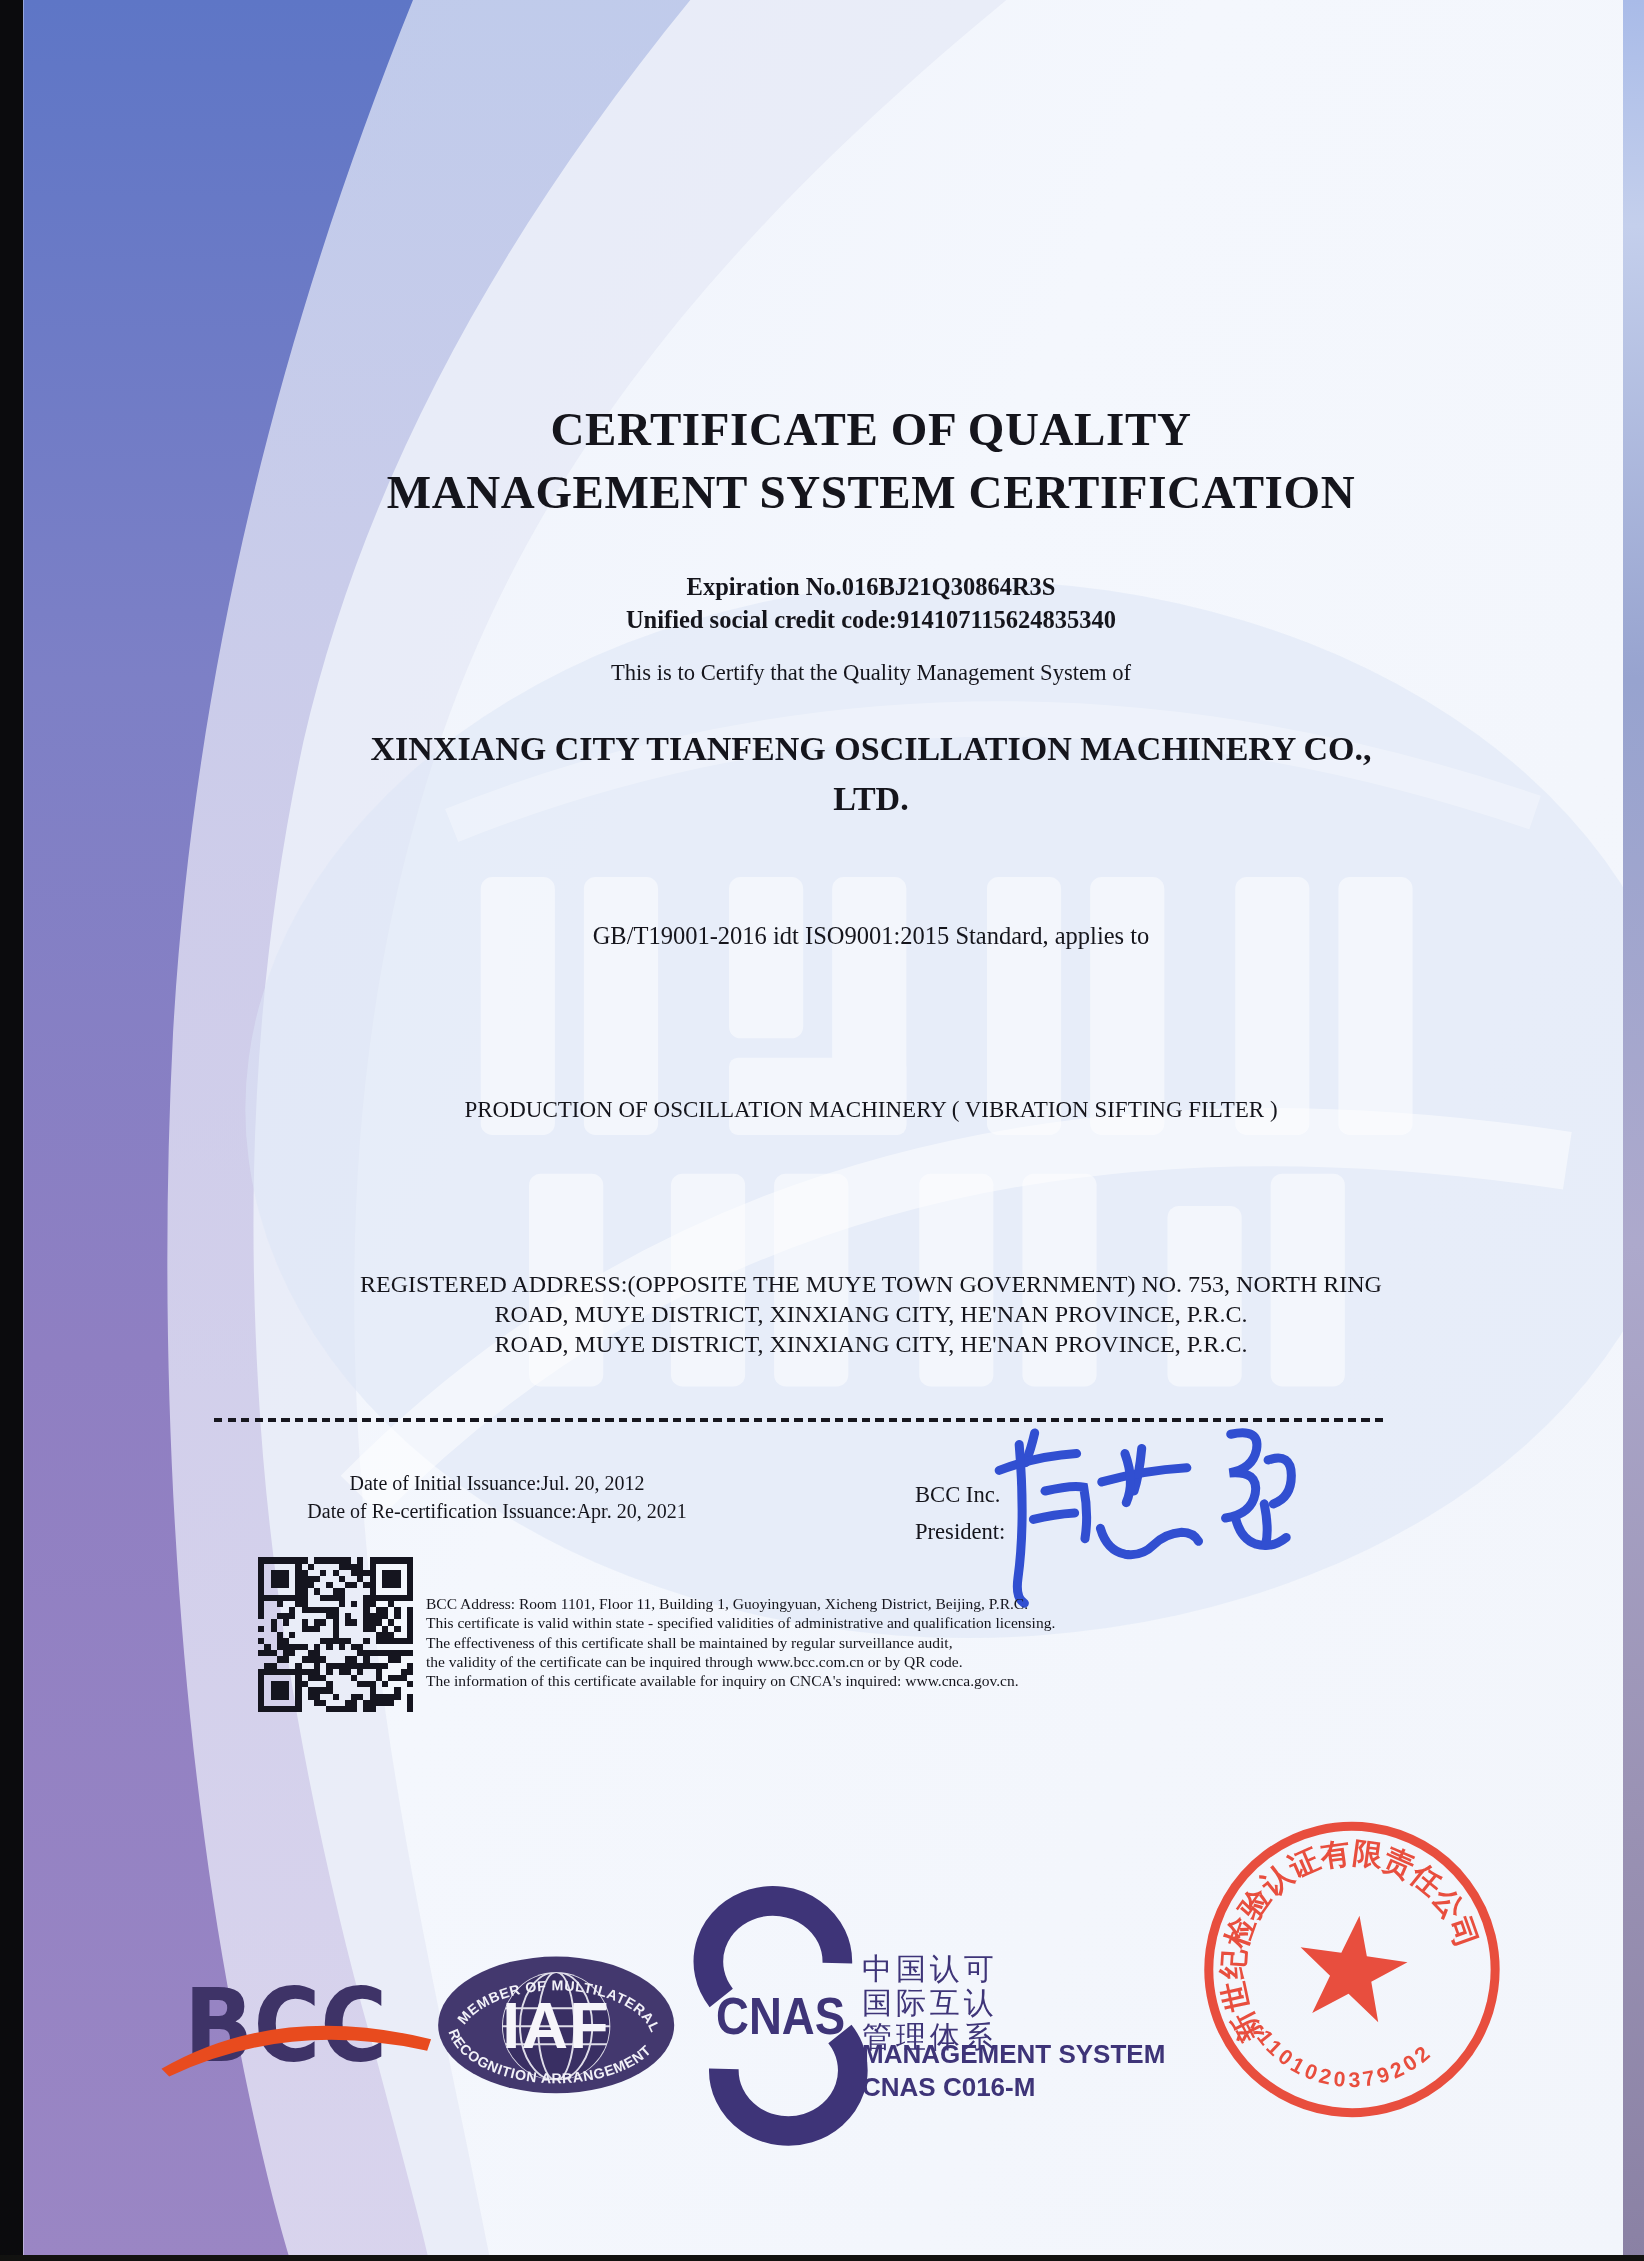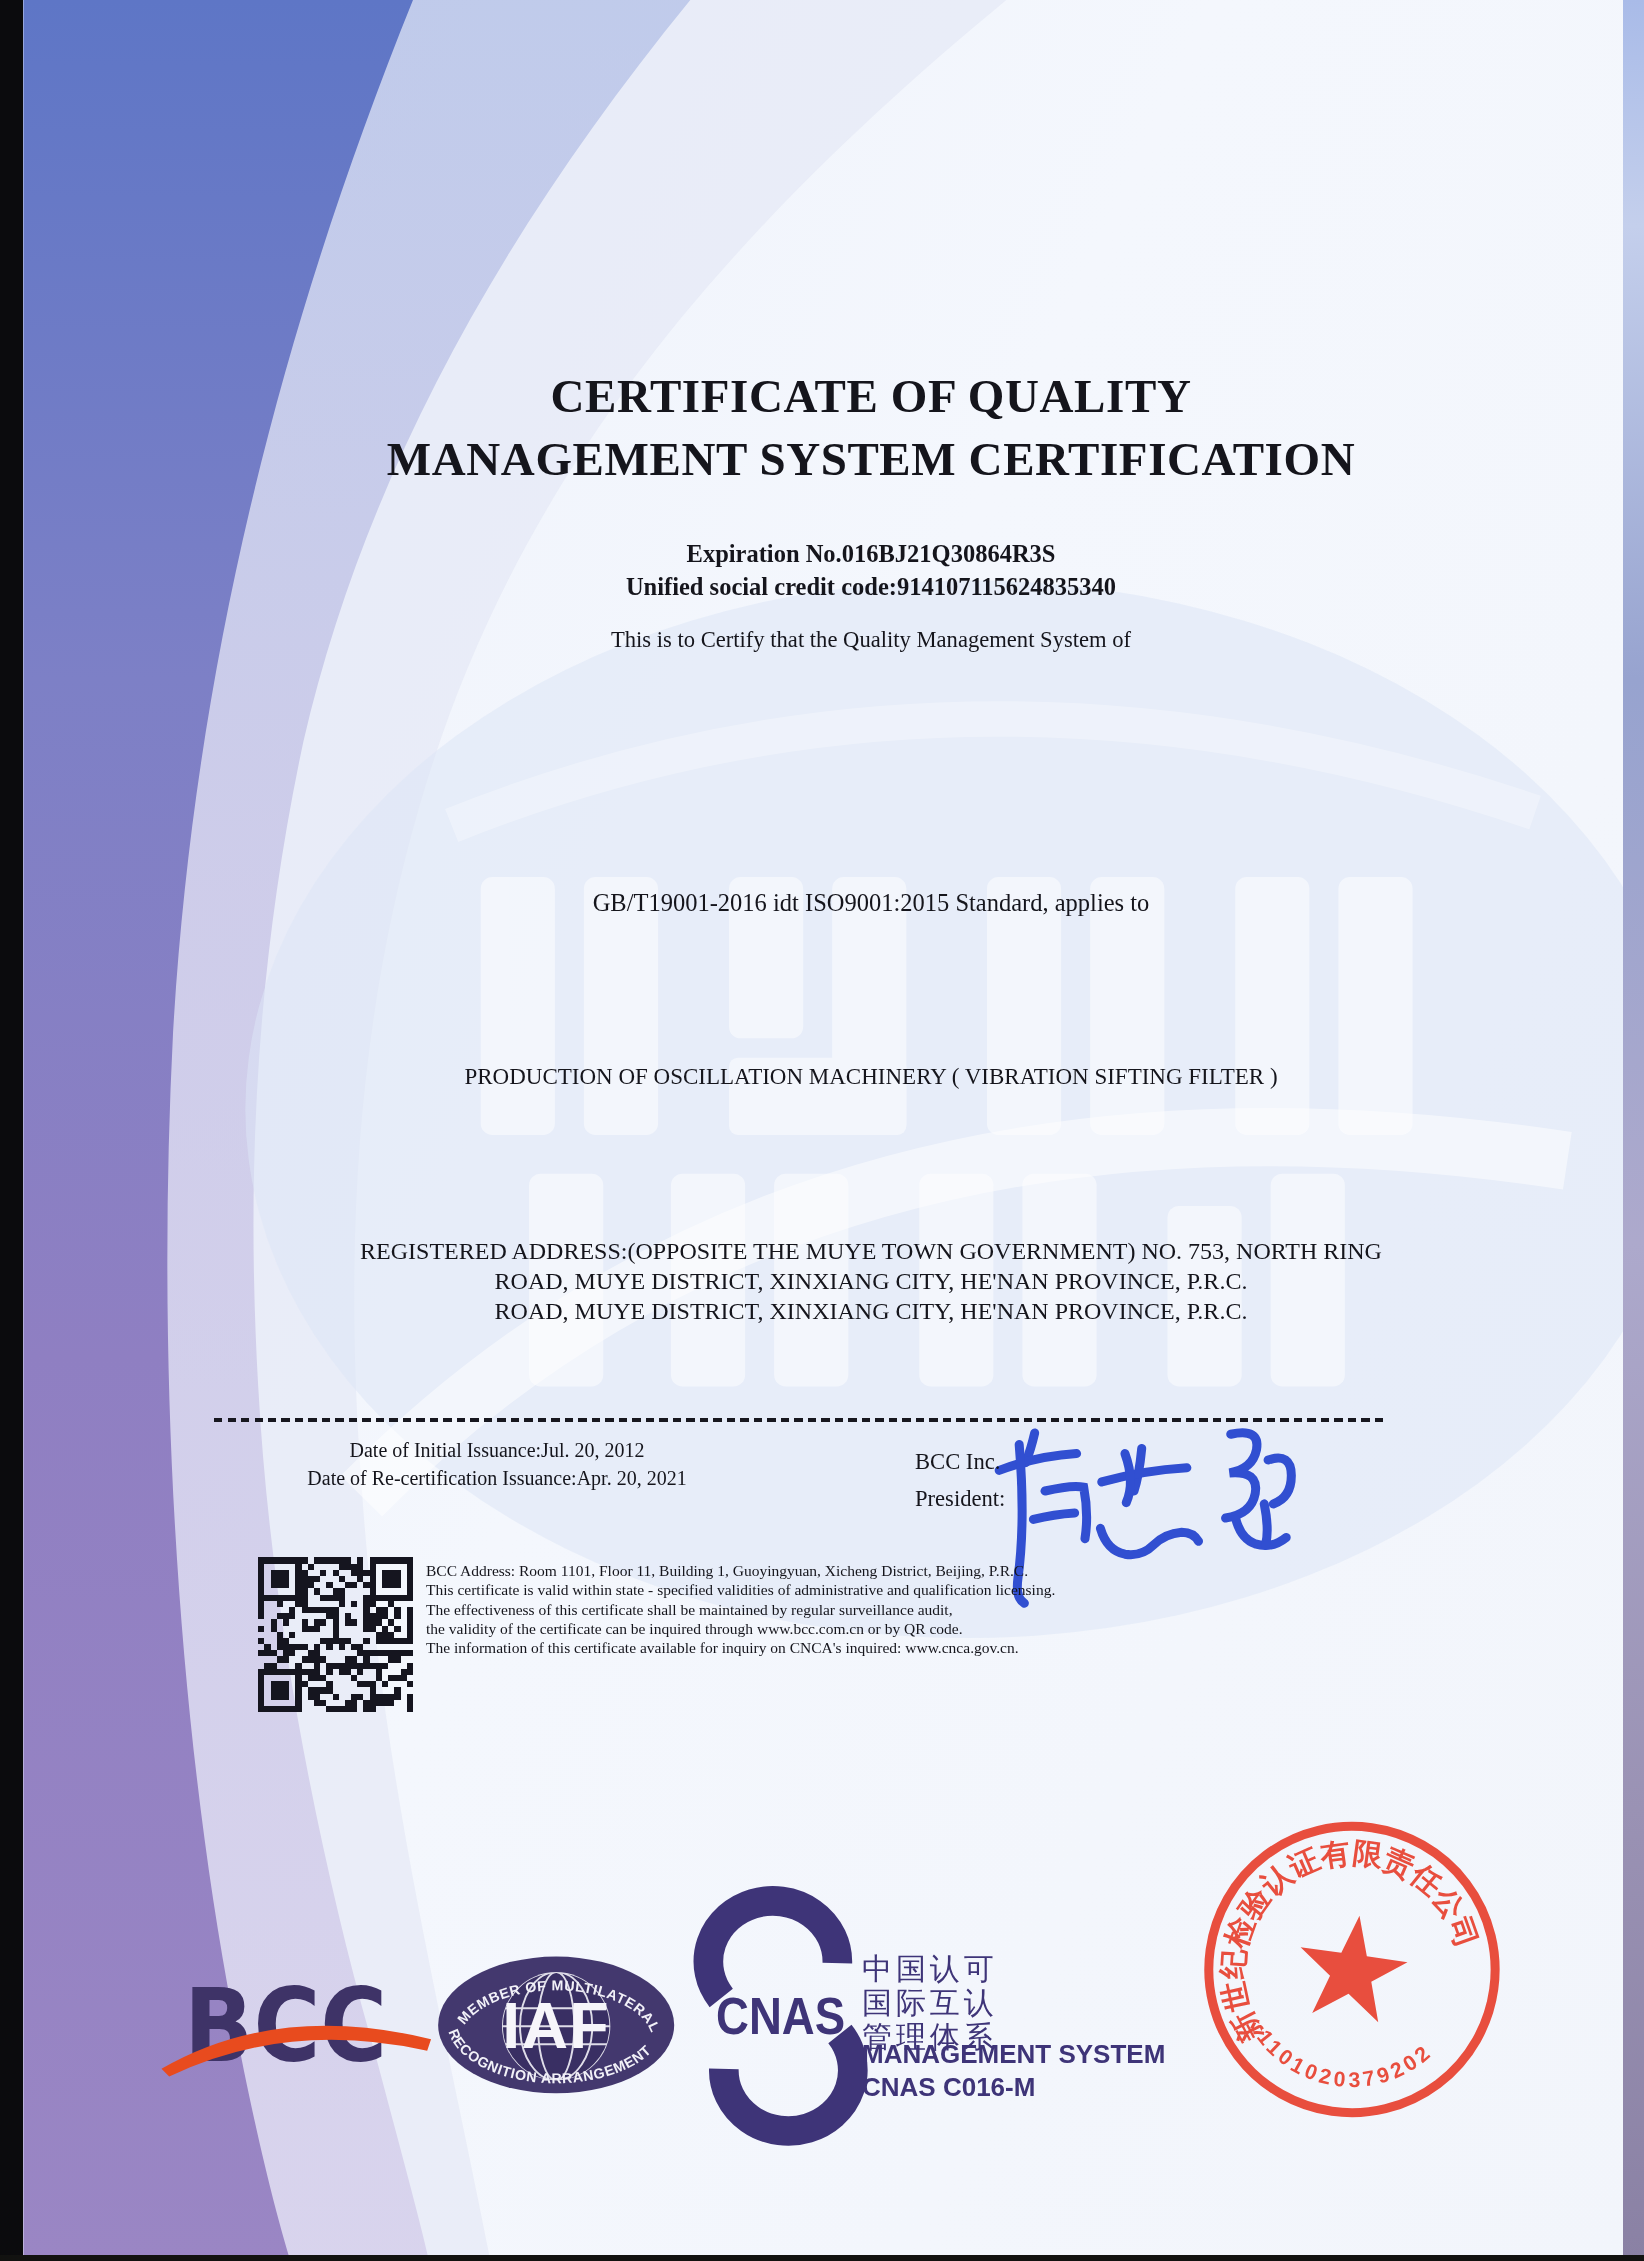--- a/index.html
+++ b/index.html
@@ -4,21 +4,21 @@
 <style>
   html,body{margin:0;padding:0;background:#888;}
   .page{
     position:relative; width:1645px; height:2261px; overflow:hidden;
     background:linear-gradient(115deg,#eef2fb 0%,#f4f7fd 45%,#f2f5fb 100%);
     font-family:"Liberation Serif","DejaVu Serif",serif; color:#15151c;
   }
   .deco{position:absolute;left:0;top:0;z-index:1;}
   .t{position:absolute;z-index:2;white-space:nowrap;color:#15151c;}
   .center{left:239px;width:1264px;text-align:center;}
-  .serif{font-family:"Liberation Serif","DejaVu Serif",serif;}
+  .serif{font-family:"Liberation Serif","DejaVu Serif",serif;margin-top:33px;}
   .sans{font-family:"Liberation Sans","DejaVu Sans",sans-serif;}
   .bold{font-weight:bold;}
   .title{font-size:47px;line-height:63px;letter-spacing:0.6px;}
   .certline{font-size:24.5px;}
   .intro{font-size:22.6px;}
   .company{font-size:34px;line-height:50px;}
   .small35{font-size:22.6px;}
   .standard{font-size:24.5px;}
   .scope{font-size:23px;}
   .addr{font-size:24px;line-height:30px;}
@@ -491,20 +491,24 @@
   <div class="t center serif bold title" style="top:365px;">
     <div>CERTIFICATE OF QUALITY</div>
     <div>MANAGEMENT SYSTEM CERTIFICATION</div>
   </div>
 
   <div class="t center serif bold certline" style="top:540px;">Expiration No.016BJ21Q30864R3S</div>
   <div class="t center serif bold certline" style="top:573px;">Unified social credit code:914107115624835340</div>
 
   <div class="t center serif intro" style="top:627px;">This is to Certify that the Quality Management System of</div>
 
+  <div class="t center serif bold company" style="top:691px;">
+    <div>XINXIANG CITY TIANFENG OSCILLATION MACHINERY CO.,</div>
+    <div>LTD.</div>
+  </div>
 
   <div class="t center serif standard" style="top:889px;">GB/T19001-2016 idt ISO9001:2015 Standard, applies to</div>
 
   <div class="t center serif scope" style="top:1064px;">PRODUCTION OF OSCILLATION MACHINERY ( VIBRATION SIFTING FILTER )</div>
 
   <div class="t center serif addr" style="top:1236px;">
     <div>REGISTERED ADDRESS:(OPPOSITE THE MUYE TOWN GOVERNMENT) NO. 753, NORTH RING</div>
     <div>ROAD, MUYE DISTRICT, XINXIANG CITY, HE'NAN PROVINCE, P.R.C.</div>
     <div>ROAD, MUYE DISTRICT, XINXIANG CITY, HE'NAN PROVINCE, P.R.C.</div>
   </div>

